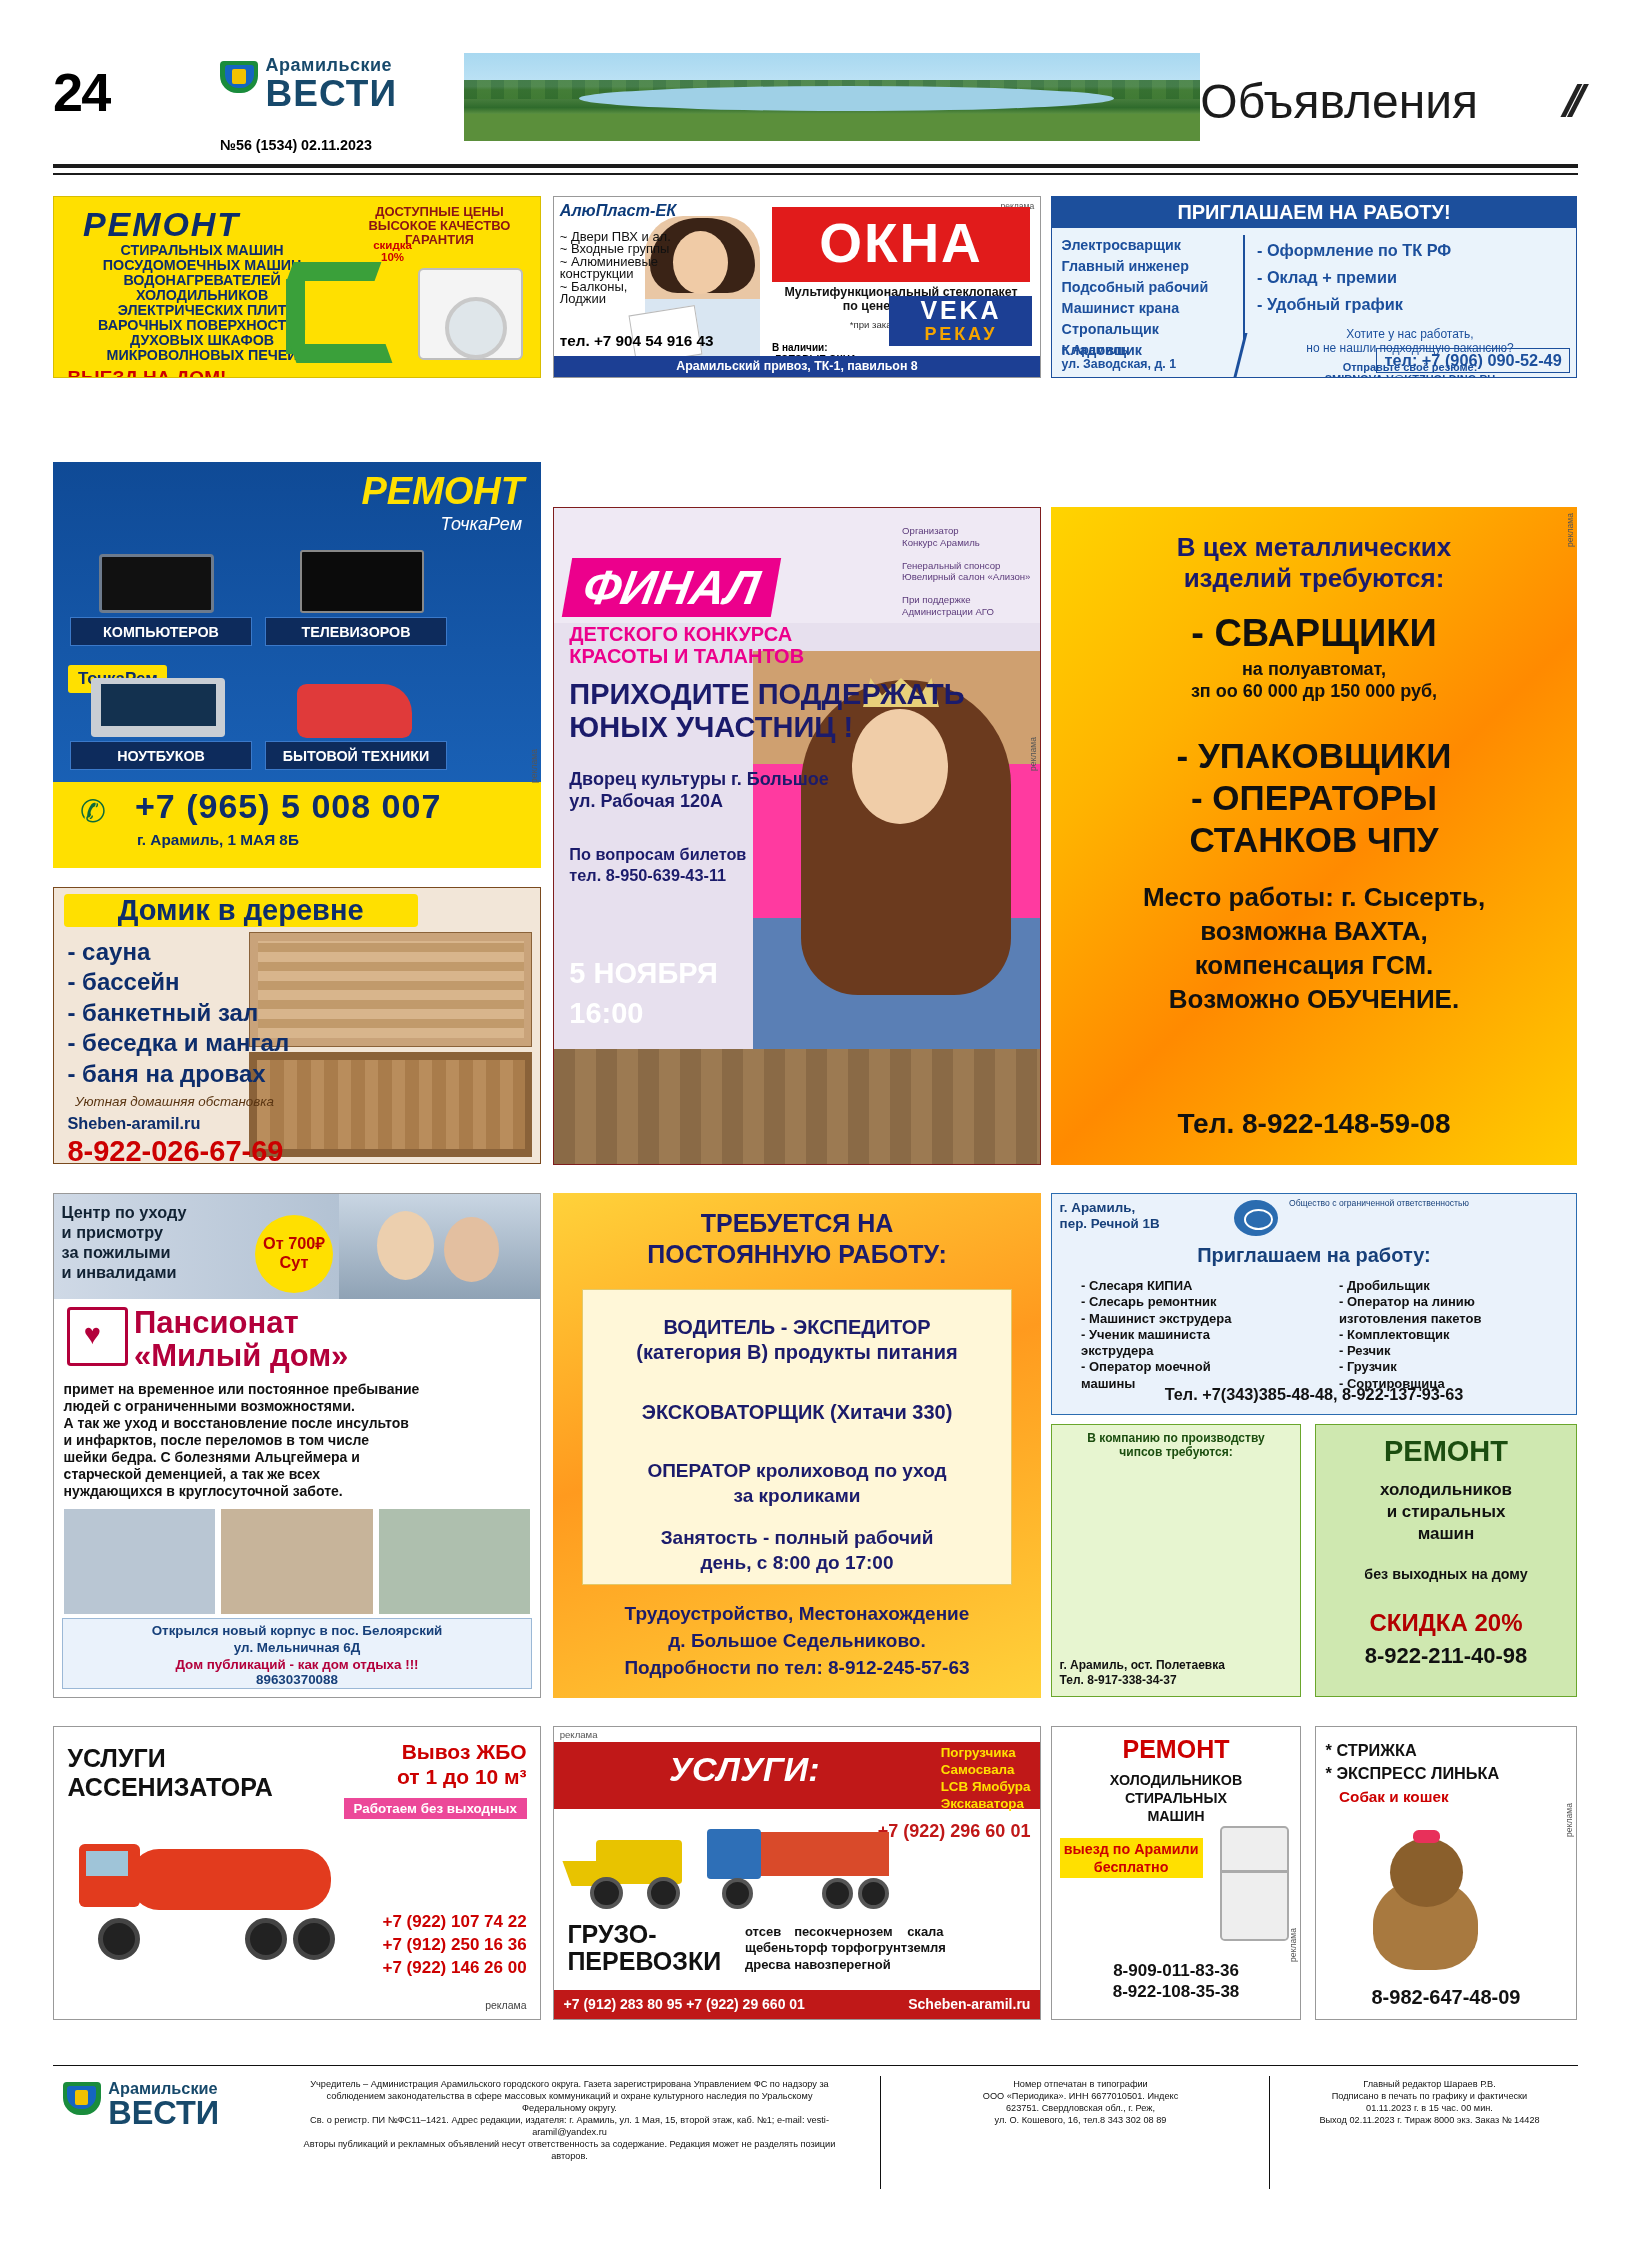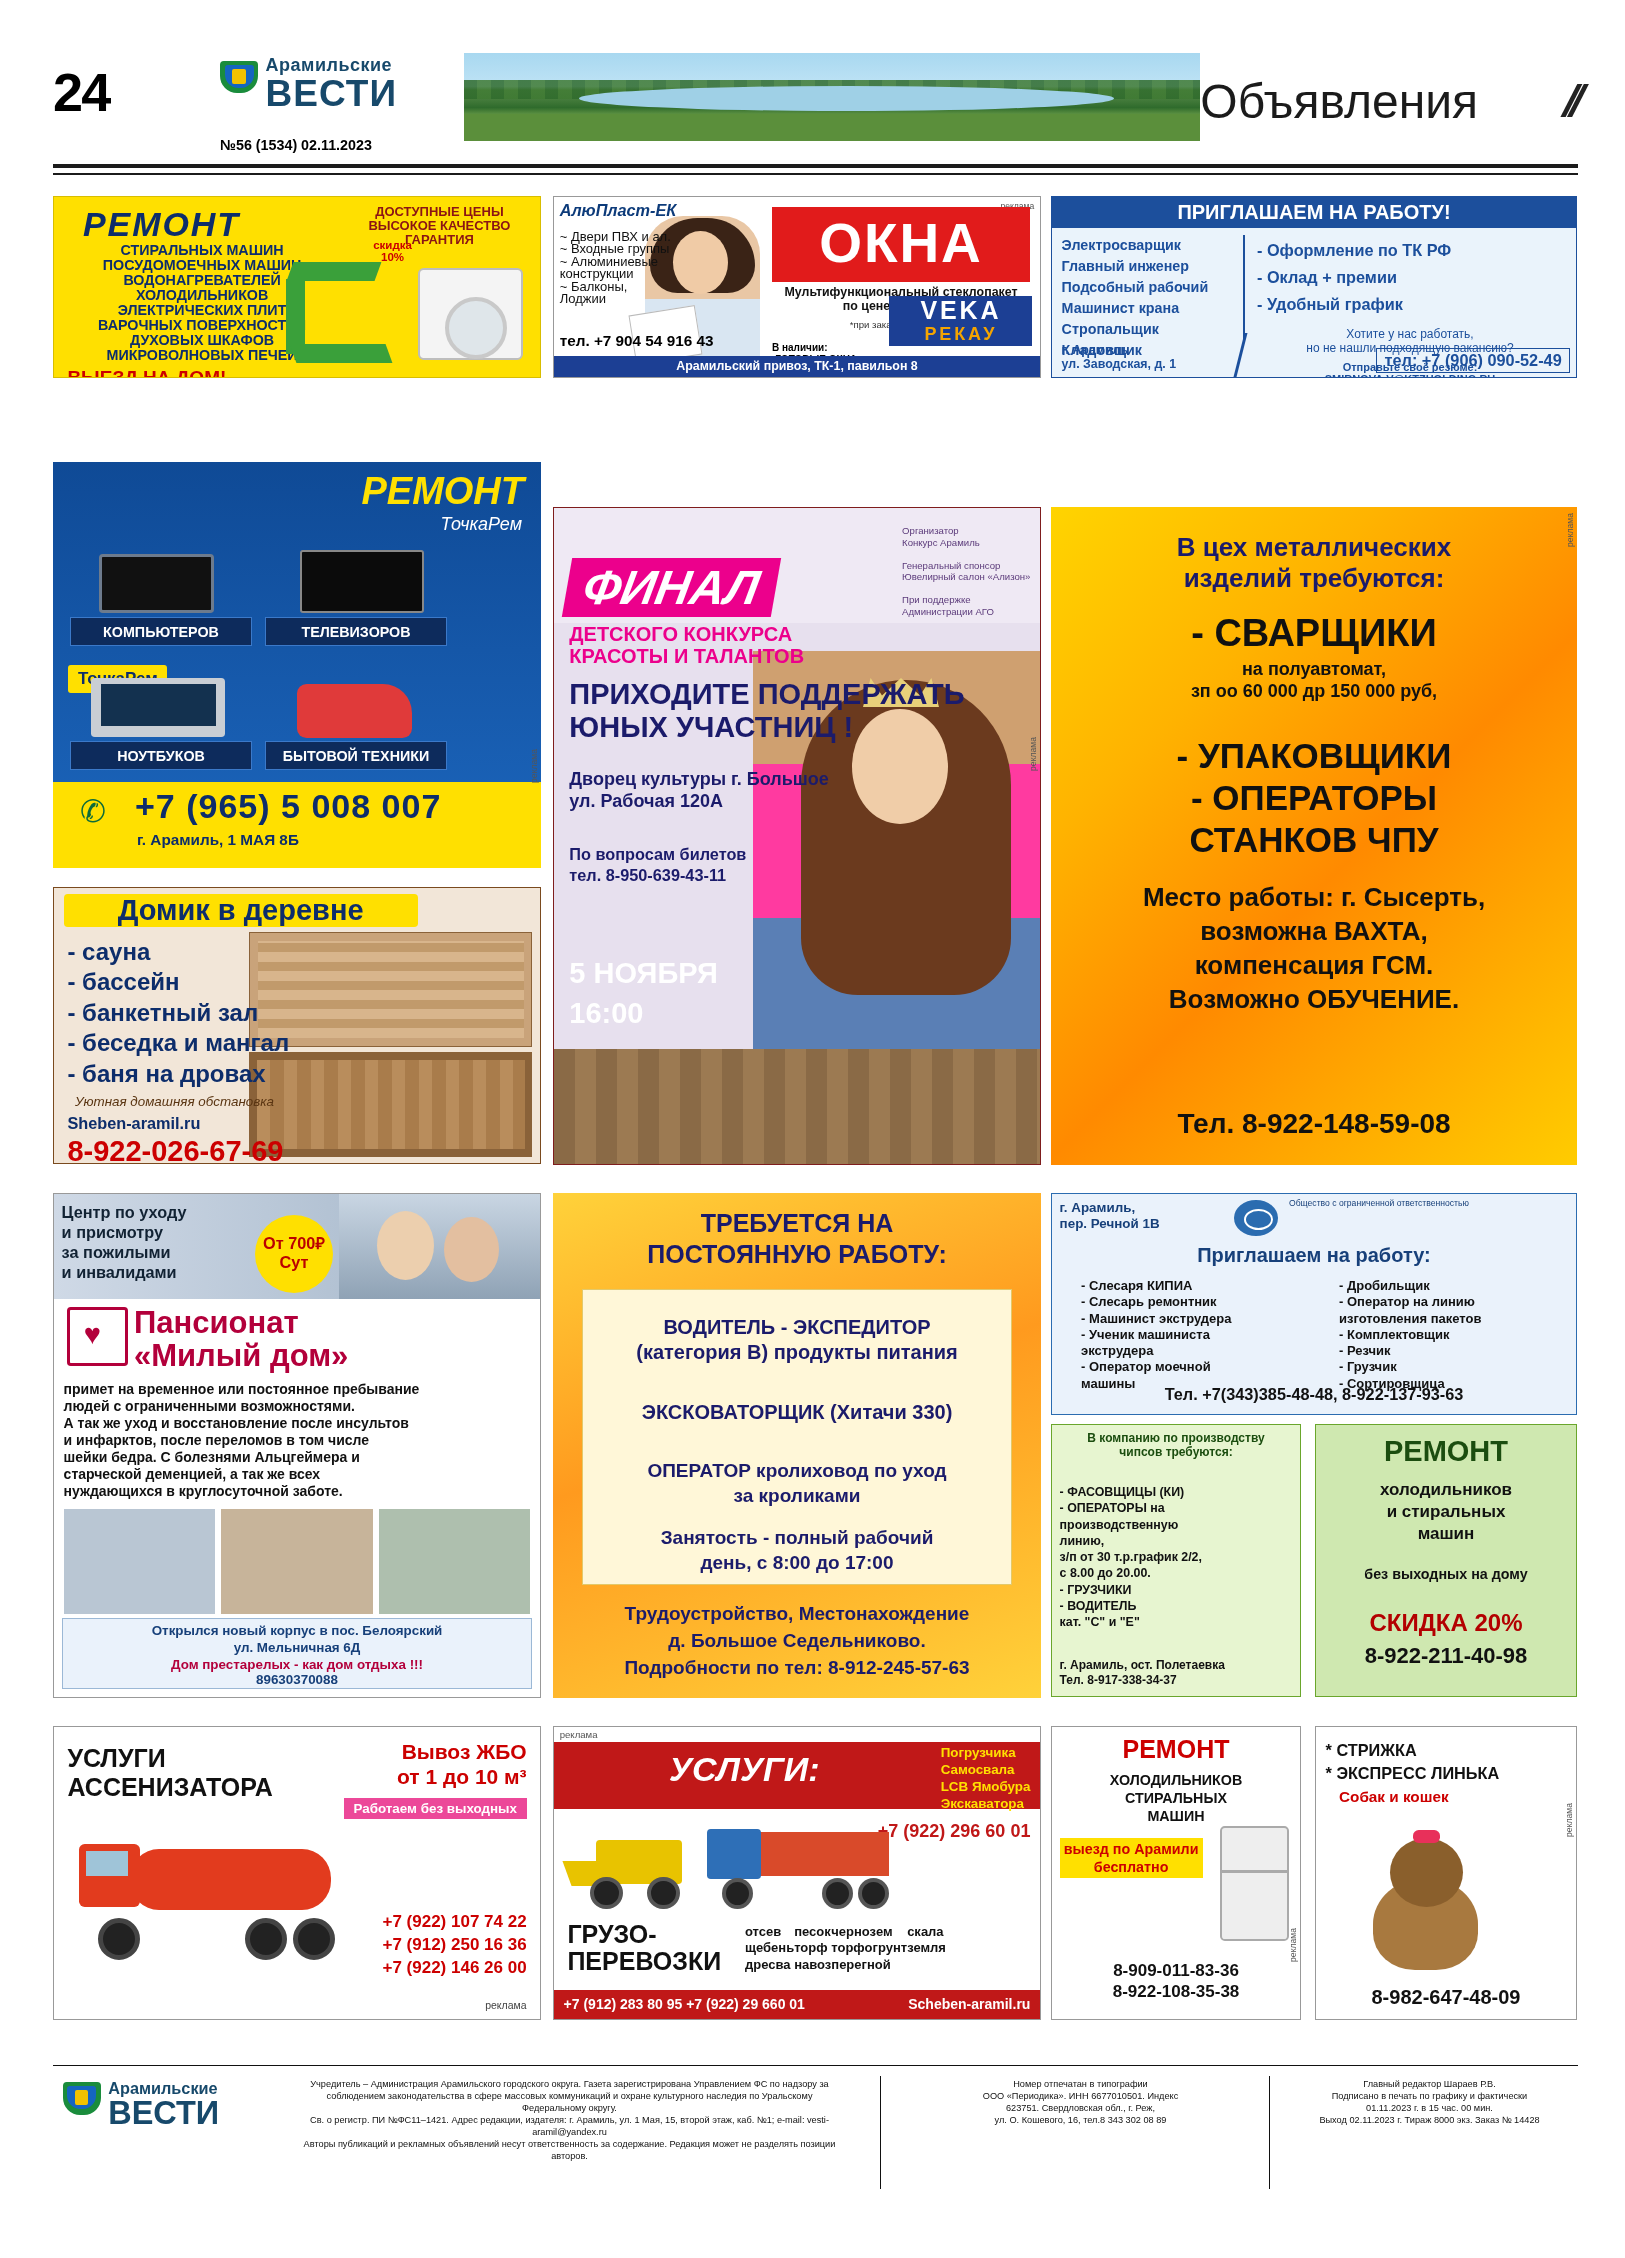--- a/index.html
+++ b/index.html
@@ -488,21 +488,21 @@
 старческой деменцией, а так же всех
 нуждающихся в круглосуточной заботе.</div>
     <div class="imgs">
         <div></div>
         <div></div>
         <div></div>
       </div>
     <div class="bluebox">
       <div class="l1" style="white-space:pre-line">Открылся новый корпус в пос. Белоярский
 ул. Мельничная 6Д</div>
-      <div class="l2">Дом престарелых - как дом отдыха !!!</div>
+      <div class="l2">Дом публикаций - как дом отдыха !!!</div>
       <div class="l3">89630370088</div>
     </div>
   </div>
 
   <div class="ad" id="d2">
     <div class="t1" style="white-space:pre-line">ТРЕБУЕТСЯ НА
 ПОСТОЯННУЮ РАБОТУ:</div>
     <div class="panel">
       <div class="p1" style="white-space:pre-line">ВОДИТЕЛЬ - ЭКСПЕДИТОР
 (категория В) продукты питания</div>
@@ -536,29 +536,20 @@
 - Комплектовщик
 - Резчик
 - Грузчик
 - Сортировщица</div>
     <div class="tel">Тел. +7(343)385-48-48, 8-922-137-93-63</div>
   </div>
 
   <div class="ad" id="e2">
     <div class="t" style="white-space:pre-line">В компанию по производству
 чипсов требуются:</div>
-    <div class="b" style="white-space:pre-line">- ФАСОВЩИЦЫ (КИ)
-- ОПЕРАТОРЫ на
-производственную
-линию,
-з/п от 30 т.р.график  2/2,
-с 8.00 до 20.00.
-- ГРУЗЧИКИ
-- ВОДИТЕЛЬ
-кат. "С" и "Е"</div>
     <div class="f" style="white-space:pre-line">г. Арамиль, ост. Полетаевка
 Тел. 8-917-338-34-37</div>
   </div>
 
   <div class="ad" id="e3">
     <div class="t1">РЕМОНТ</div>
     <div class="t2" style="white-space:pre-line">холодильников
 и стиральных
 машин</div>
     <div class="t3">без выходных на дому</div>

